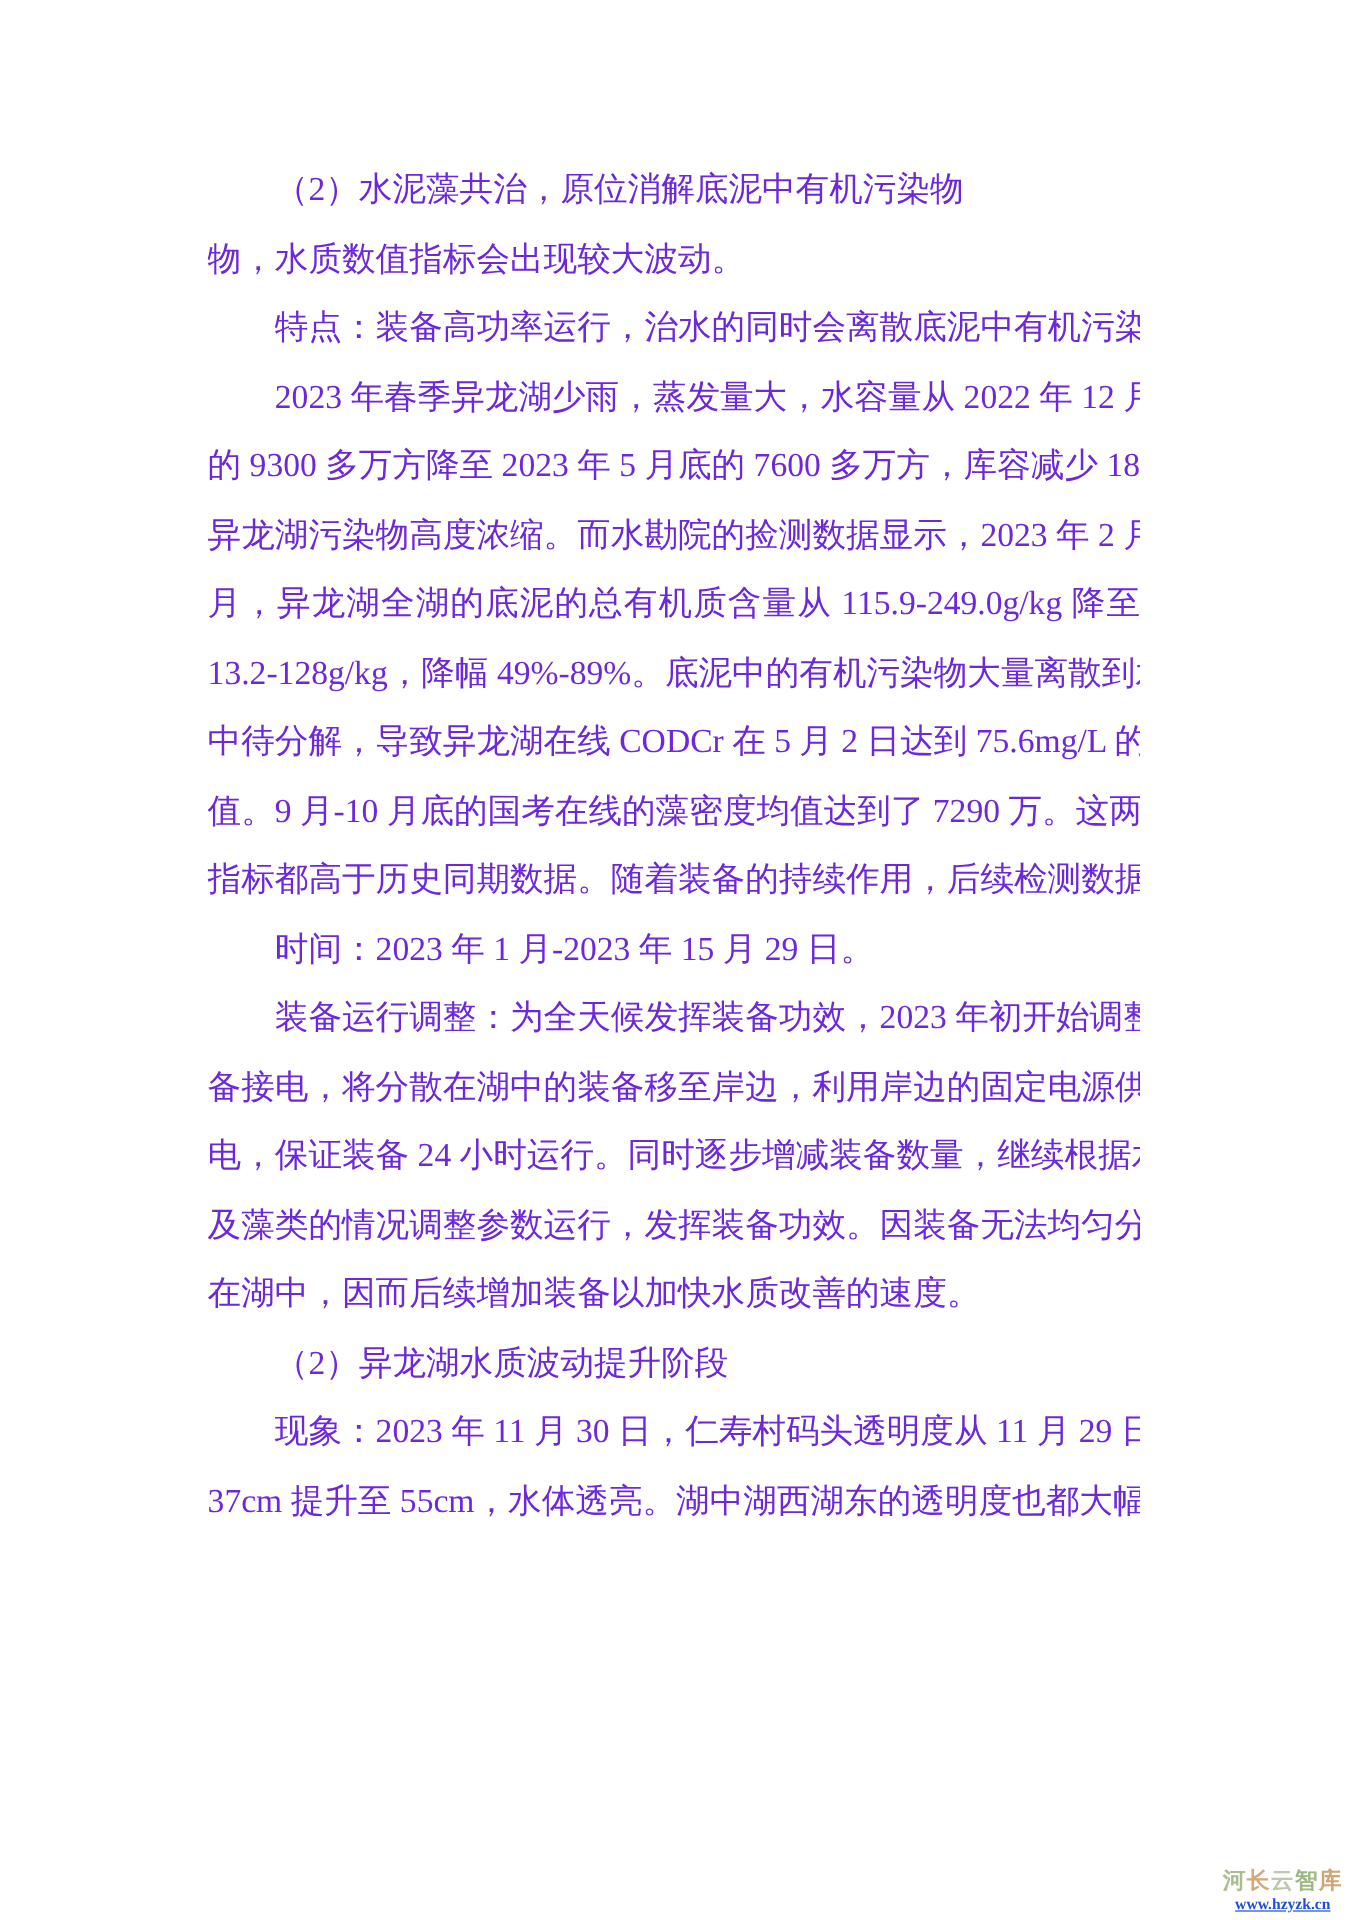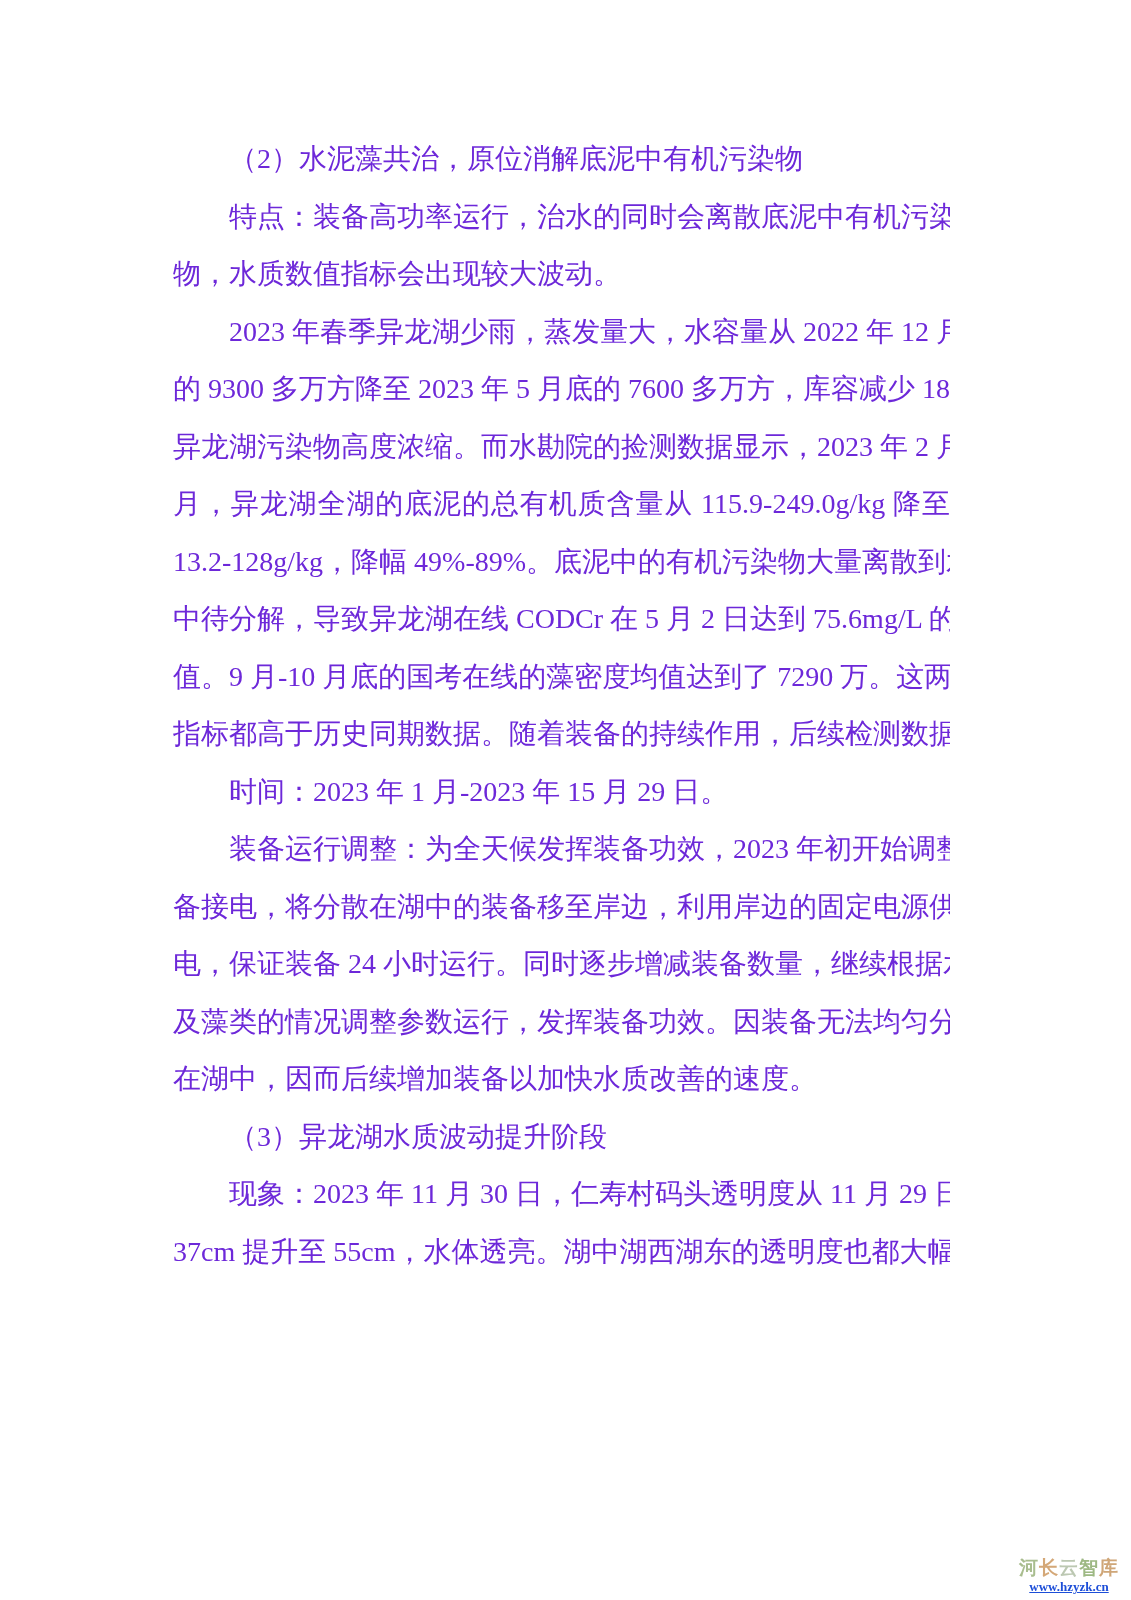--- a/index.html
+++ b/index.html
@@ -55,37 +55,37 @@
   .wm-url {
     font-size: 13px;
     line-height: 15px;
   }
 </style>
 </head>
 <body>
 
 <div class="text-block">
   <div class="line indent left">（2）水泥藻共治，原位消解底泥中有机污染物</div>
+  <div class="line left">物，水质数值指标会出现较大波动。</div>
   <div class="line indent">特点：装备高功率运行，治水的同时会离散底泥中有机污染</div>
-  <div class="line left">物，水质数值指标会出现较大波动。</div>
   <div class="line indent">2023 年春季异龙湖少雨，蒸发量大，水容量从 2022 年 12 月底</div>
   <div class="line">的 9300 多万方降至 2023 年 5 月底的 7600 多万方，库容减少 18%，</div>
   <div class="line">异龙湖污染物高度浓缩。而水勘院的捡测数据显示，2023 年 2 月-5</div>
   <div class="line">月，异龙湖全湖的底泥的总有机质含量从 115.9-249.0g/kg 降至</div>
   <div class="line">13.2-128g/kg，降幅 49%-89%。底泥中的有机污染物大量离散到水</div>
   <div class="line">中待分解，导致异龙湖在线 CODCr 在 5 月 2 日达到 75.6mg/L 的峰</div>
   <div class="line">值。9 月-10 月底的国考在线的藻密度均值达到了 7290 万。这两项</div>
   <div class="line">指标都高于历史同期数据。随着装备的持续作用，后续检测数据表</div>
   <div class="line indent left">时间：2023 年 1 月-2023 年 15 月 29 日。</div>
   <div class="line indent">装备运行调整：为全天候发挥装备功效，2023 年初开始调整装</div>
   <div class="line">备接电，将分散在湖中的装备移至岸边，利用岸边的固定电源供</div>
   <div class="line">电，保证装备 24 小时运行。同时逐步增减装备数量，继续根据水质</div>
   <div class="line">及藻类的情况调整参数运行，发挥装备功效。因装备无法均匀分布</div>
   <div class="line left">在湖中，因而后续增加装备以加快水质改善的速度。</div>
-  <div class="line indent left">（3）异龙湖水质波动提升阶段</div>
+  <div class="line indent left">（2）异龙湖水质波动提升阶段</div>
   <div class="line indent">现象：2023 年 11 月 30 日，仁寿村码头透明度从 11 月 29 日的</div>
   <div class="line">37cm 提升至 55cm，水体透亮。湖中湖西湖东的透明度也都大幅提</div>
 </div>
 
 <div class="watermark">
   <div class="wm-title">
     <span style="color: rgb(169, 189, 143);">河</span><span style="color: rgb(212, 168, 120);">长</span><span style="color: rgb(188, 200, 178);">云</span><span style="color: rgb(157, 184, 131);">智</span><span style="color: rgb(207, 166, 120);">库</span>
   </div>
   <div class="wm-url" style="color: #1d4ed8; text-decoration: underline;">www.hzyzk.cn</div>
 </div>

